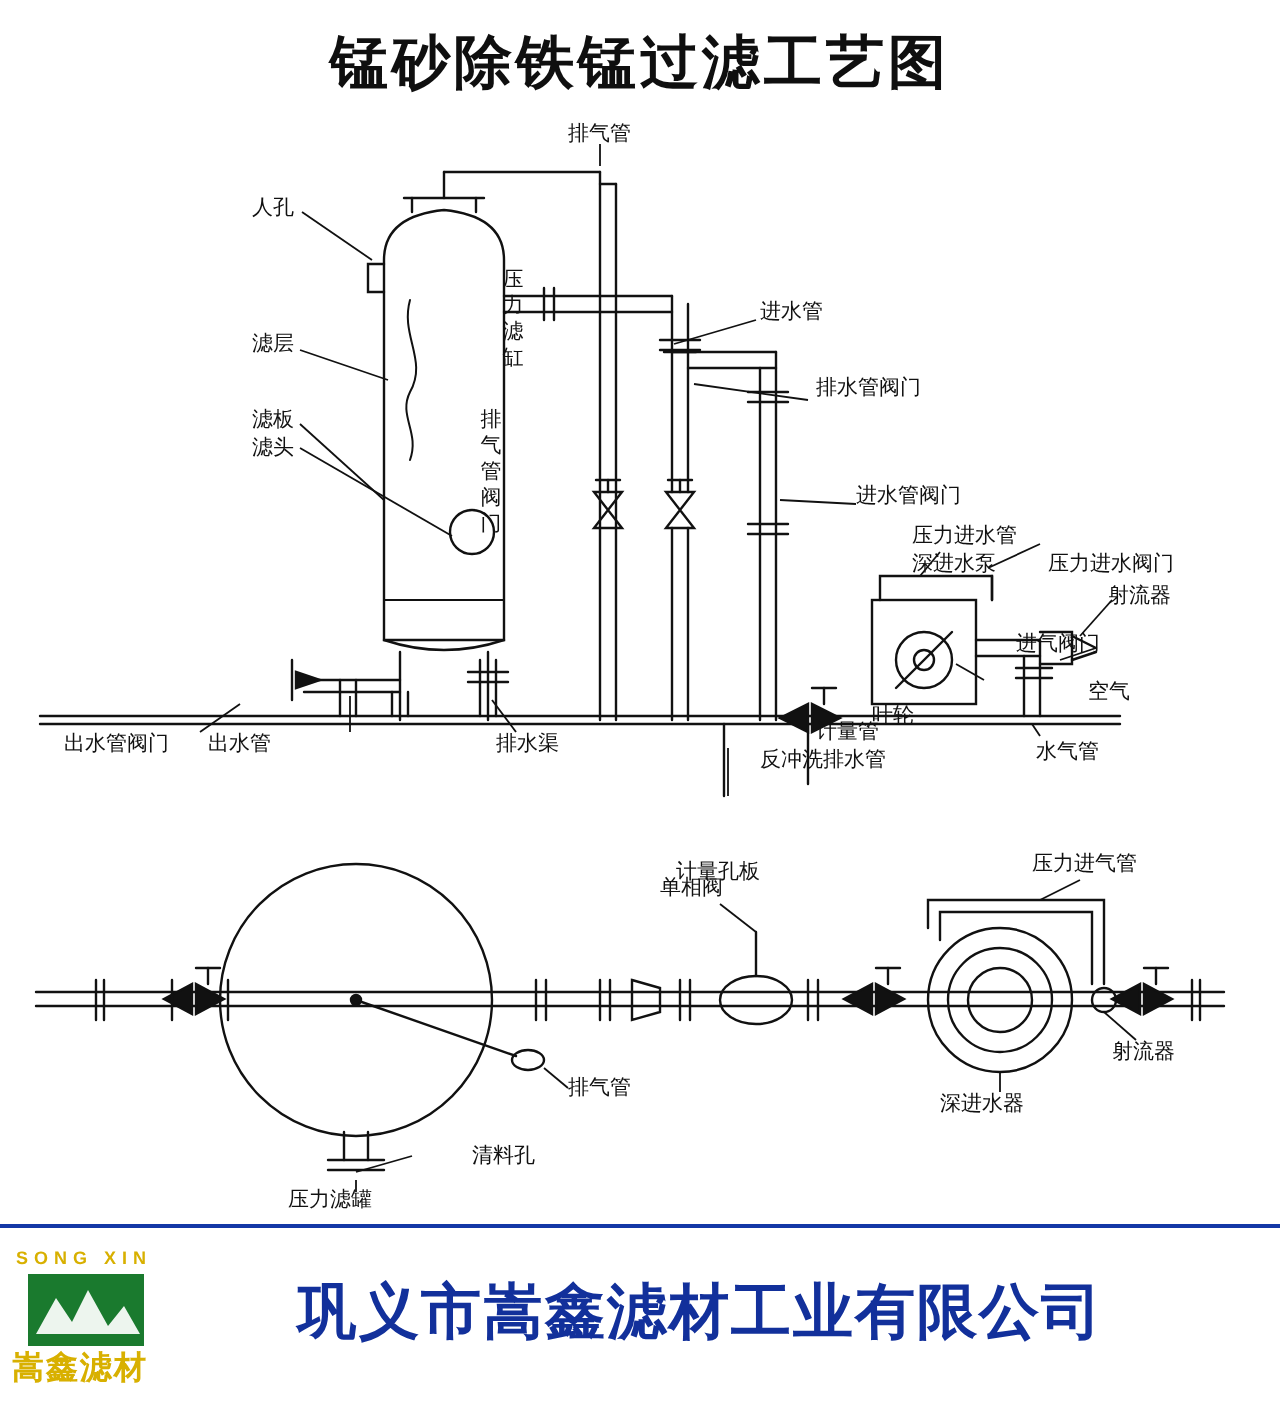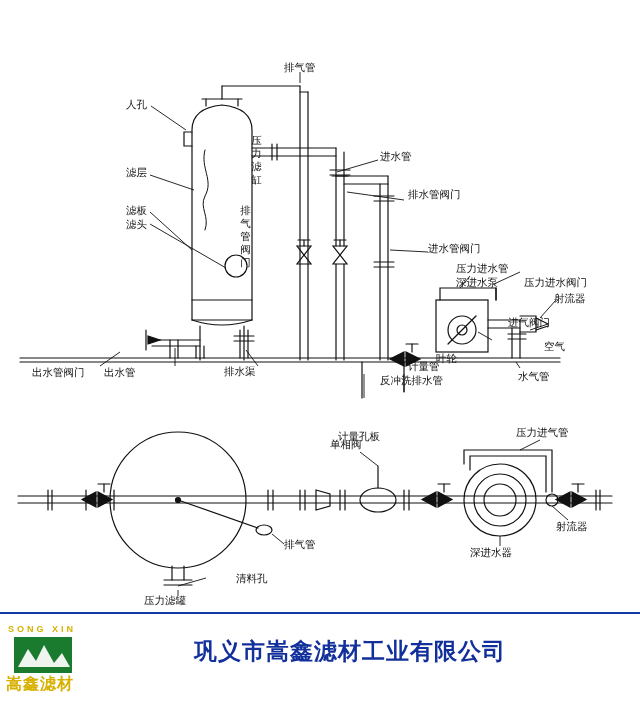--- a/index.html
+++ b/index.html
@@ -9,41 +9,42 @@
     position:absolute;left:0;top:12px;width:640px;text-align:center;
     font-size:29px;font-weight:bold;color:#0f0f0f;letter-spacing:2px;
     font-family:"DejaVu Sans",sans-serif;
   }
   .footer-band{
     position:absolute;left:0;top:612px;width:640px;height:90px;background:#ffffff;
     border-top:2px solid #1438a6;
   }
   .company{
     position:absolute;left:80px;top:636px;width:540px;text-align:center;
-    font-size:23px;font-weight:bold;color:#12309b;letter-spacing:1px;
+    font-size:30px;font-weight:bold;color:#12309b;letter-spacing:1px;
     font-family:"DejaVu Sans",sans-serif;
   }
   .logo{
     position:absolute;left:6px;top:624px;width:74px;height:68px;
   }
   .logo .lg-top{position:absolute;left:2px;top:0px;font-size:9px;color:#d8b000;font-weight:bold;letter-spacing:3px;font-family:"Liberation Sans",sans-serif;}
   .logo .lg-bot{position:absolute;left:0px;top:50px;font-size:16px;color:#d8b000;font-weight:bold;letter-spacing:1px;font-family:"DejaVu Sans",sans-serif;}
   .logo .mountain{position:absolute;left:8px;top:13px;width:58px;height:36px;}
   svg.diagram{position:absolute;left:0;top:0;width:640px;height:702px;}
   .lbl{
     position:absolute;font-size:10.5px;color:#111;font-family:"DejaVu Sans",sans-serif;
     line-height:12px;white-space:nowrap;
   }
   .lbl.v{white-space:normal;width:13px;text-align:center;line-height:13px;}
 </style>
 </head>
 <body>
 
 <div id="sheet">
 
+  <div class="title">锰砂除铁锰过滤工艺图</div>
 
   <svg class="diagram" viewBox="0 0 640 702">
     <g fill="none" stroke="#111" stroke-width="1.2" stroke-linecap="round">
 
       <path d="M192,130 Q192,108 222,105 Q252,108 252,130 L252,320 L192,320 Z"></path>
       <path d="M192,320 Q222,330 252,320"></path>
 
       <line x1="206" y1="106" x2="206" y2="99"></line>
       <line x1="238" y1="106" x2="238" y2="99"></line>
       <line x1="202" y1="99" x2="242" y2="99"></line>
@@ -245,21 +246,21 @@
   <div class="lbl" style="left:456px;top:262px;text-align:right;">压力进水管</div>
   <div class="lbl" style="left:456px;top:276px;">深进水泵</div>
   <div class="lbl" style="left:524px;top:276px;">压力进水阀门</div>
   <div class="lbl" style="left:554px;top:292px;">射流器</div>
   <div class="lbl" style="left:508px;top:316px;">进气阀门</div>
   <div class="lbl" style="left:544px;top:340px;">空气</div>
   <div class="lbl" style="left:436px;top:352px;">叶轮</div>
   <div class="lbl" style="left:518px;top:370px;">水气管</div>
   <div class="lbl" style="left:32px;top:366px;">出水管阀门</div>
   <div class="lbl" style="left:104px;top:366px;">出水管</div>
-  <div class="lbl" style="left:224px;top:366px;font-family:Liberation Serif, serif;">排水渠</div>
+  <div class="lbl" style="left:248px;top:366px;">排水渠</div>
   <div class="lbl" style="left:380px;top:374px;">反冲洗排水管</div>
   <div class="lbl" style="left:408px;top:360px;">计量管</div>
   <div class="lbl" style="left:338px;top:398px;margin-top:32px;">计量孔板</div>
 
   <div class="lbl" style="left:330px;top:438px;">单相阀</div>
   <div class="lbl" style="left:516px;top:426px;">压力进气管</div>
   <div class="lbl" style="left:556px;top:520px;">射流器</div>
   <div class="lbl" style="left:470px;top:546px;">深进水器</div>
   <div class="lbl" style="left:284px;top:538px;">排气管</div>
   <div class="lbl" style="left:236px;top:572px;">清料孔</div>

